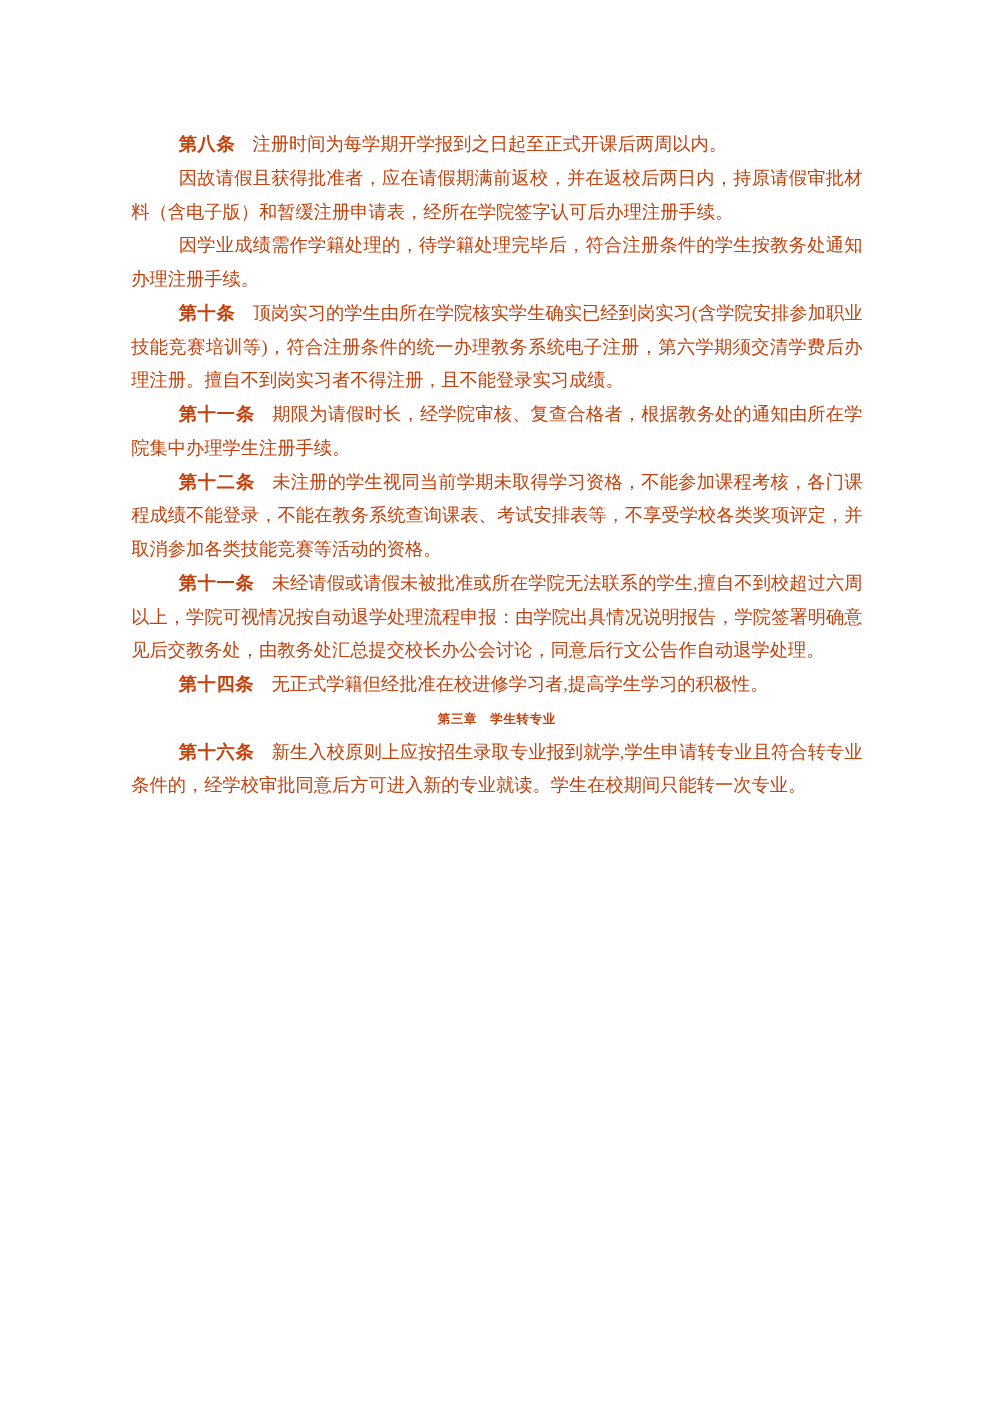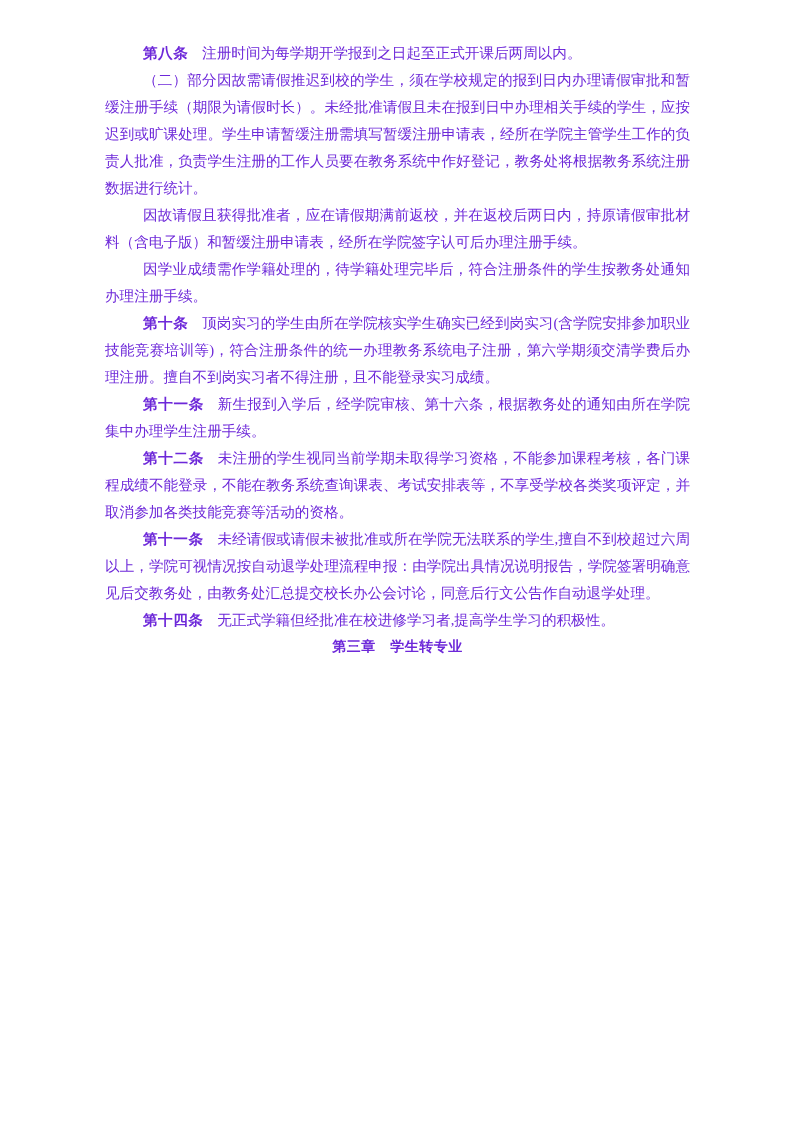--- a/index.html
+++ b/index.html
@@ -7,73 +7,72 @@
     padding: 0;
     background: #ffffff;
   }
   .page {
     position: relative;
     width: 794px;
     height: 1123px;
     margin: 0 auto;
     background: #ffffff;
     box-sizing: border-box;
-    padding: 40px 104px 0 105px;
+    padding: 103px 104px 0 105px;
     font-family: "Liberation Serif", "DejaVu Serif", serif;
     font-size: 14.6px;
     line-height: 27px;
-    color: #6d28d9;
+    color: #c2410c;
     overflow: hidden;
   }
   .para {
     margin: 0;
     text-align: justify;
     text-justify: inter-character;
     text-indent: 2.6em;
     word-break: break-all;
   }
   .article-label {
     font-weight: 700;
     margin-right: 0.95em;
     letter-spacing: 0.5px;
   }
   .chapter {
     margin: 0;
-    font-size: 14px;
+    font-size: 10px;
     line-height: 27px;
     font-weight: 700;
     text-align: center;
     text-indent: 0;
     letter-spacing: 0.5px;
-    font-family: Liberation Mono, monospace;
   }
 </style>
 </head>
 <body>
 
 <main class="page">
 
   <p class="para"><span class="article-label">第八条</span><span>注册时间为每学期开学报到之日起至正式开课后两周以内。</span></p>
 
 
 
-  <p class="para"><span>（二）部分因故需请假推迟到校的学生，须在学校规定的报到日内办理请假审批和暂缓注册手续（期限为请假时长）。未经批准请假且未在报到日中办理相关手续的学生，应按迟到或旷课处理。学生申请暂缓注册需填写暂缓注册申请表，经所在学院主管学生工作的负责人批准，负责学生注册的工作人员要在教务系统中作好登记，教务处将根据教务系统注册数据进行统计。</span></p>
 
 
   <p class="para"><span>因故请假且获得批准者，应在请假期满前返校，并在返校后两日内，持原请假审批材料（含电子版）和暂缓注册申请表，经所在学院签字认可后办理注册手续。</span></p>
 
   <p class="para"><span>因学业成绩需作学籍处理的，待学籍处理完毕后，符合注册条件的学生按教务处通知办理注册手续。</span></p>
 
   <p class="para"><span class="article-label">第十条</span><span>顶岗实习的学生由所在学院核实学生确实已经到岗实习(含学院安排参加职业技能竞赛培训等)，符合注册条件的统一办理教务系统电子注册，第六学期须交清学费后办理注册。擅自不到岗实习者不得注册，且不能登录实习成绩。</span></p>
 
-  <p class="para"><span class="article-label">第十一条</span><span>新生报到入学后，经学院审核、第十六条，根据教务处的通知由所在学院集中办理学生注册手续。</span></p>
+  <p class="para"><span class="article-label">第十一条</span><span>期限为请假时长，经学院审核、复查合格者，根据教务处的通知由所在学院集中办理学生注册手续。</span></p>
 
   <p class="para"><span class="article-label">第十二条</span><span>未注册的学生视同当前学期未取得学习资格，不能参加课程考核，各门课程成绩不能登录，不能在教务系统查询课表、考试安排表等，不享受学校各类奖项评定，并取消参加各类技能竞赛等活动的资格。</span></p>
 
   <p class="para"><span class="article-label">第十一条</span><span>未经请假或请假未被批准或所在学院无法联系的学生,擅自不到校超过六周以上，学院可视情况按自动退学处理流程申报：由学院出具情况说明报告，学院签署明确意见后交教务处，由教务处汇总提交校长办公会讨论，同意后行文公告作自动退学处理。</span></p>
 
   <p class="para"><span class="article-label">第十四条</span><span>无正式学籍但经批准在校进修学习者,提高学生学习的积极性。</span></p>
 
   <h2 class="chapter">第三章　学生转专业</h2>
 
 
+  <p class="para"><span class="article-label">第十六条</span><span>新生入校原则上应按招生录取专业报到就学,学生申请转专业且符合转专业条件的，经学校审批同意后方可进入新的专业就读。学生在校期间只能转一次专业。</span></p>
 
 </main>
 
 </body></html>

